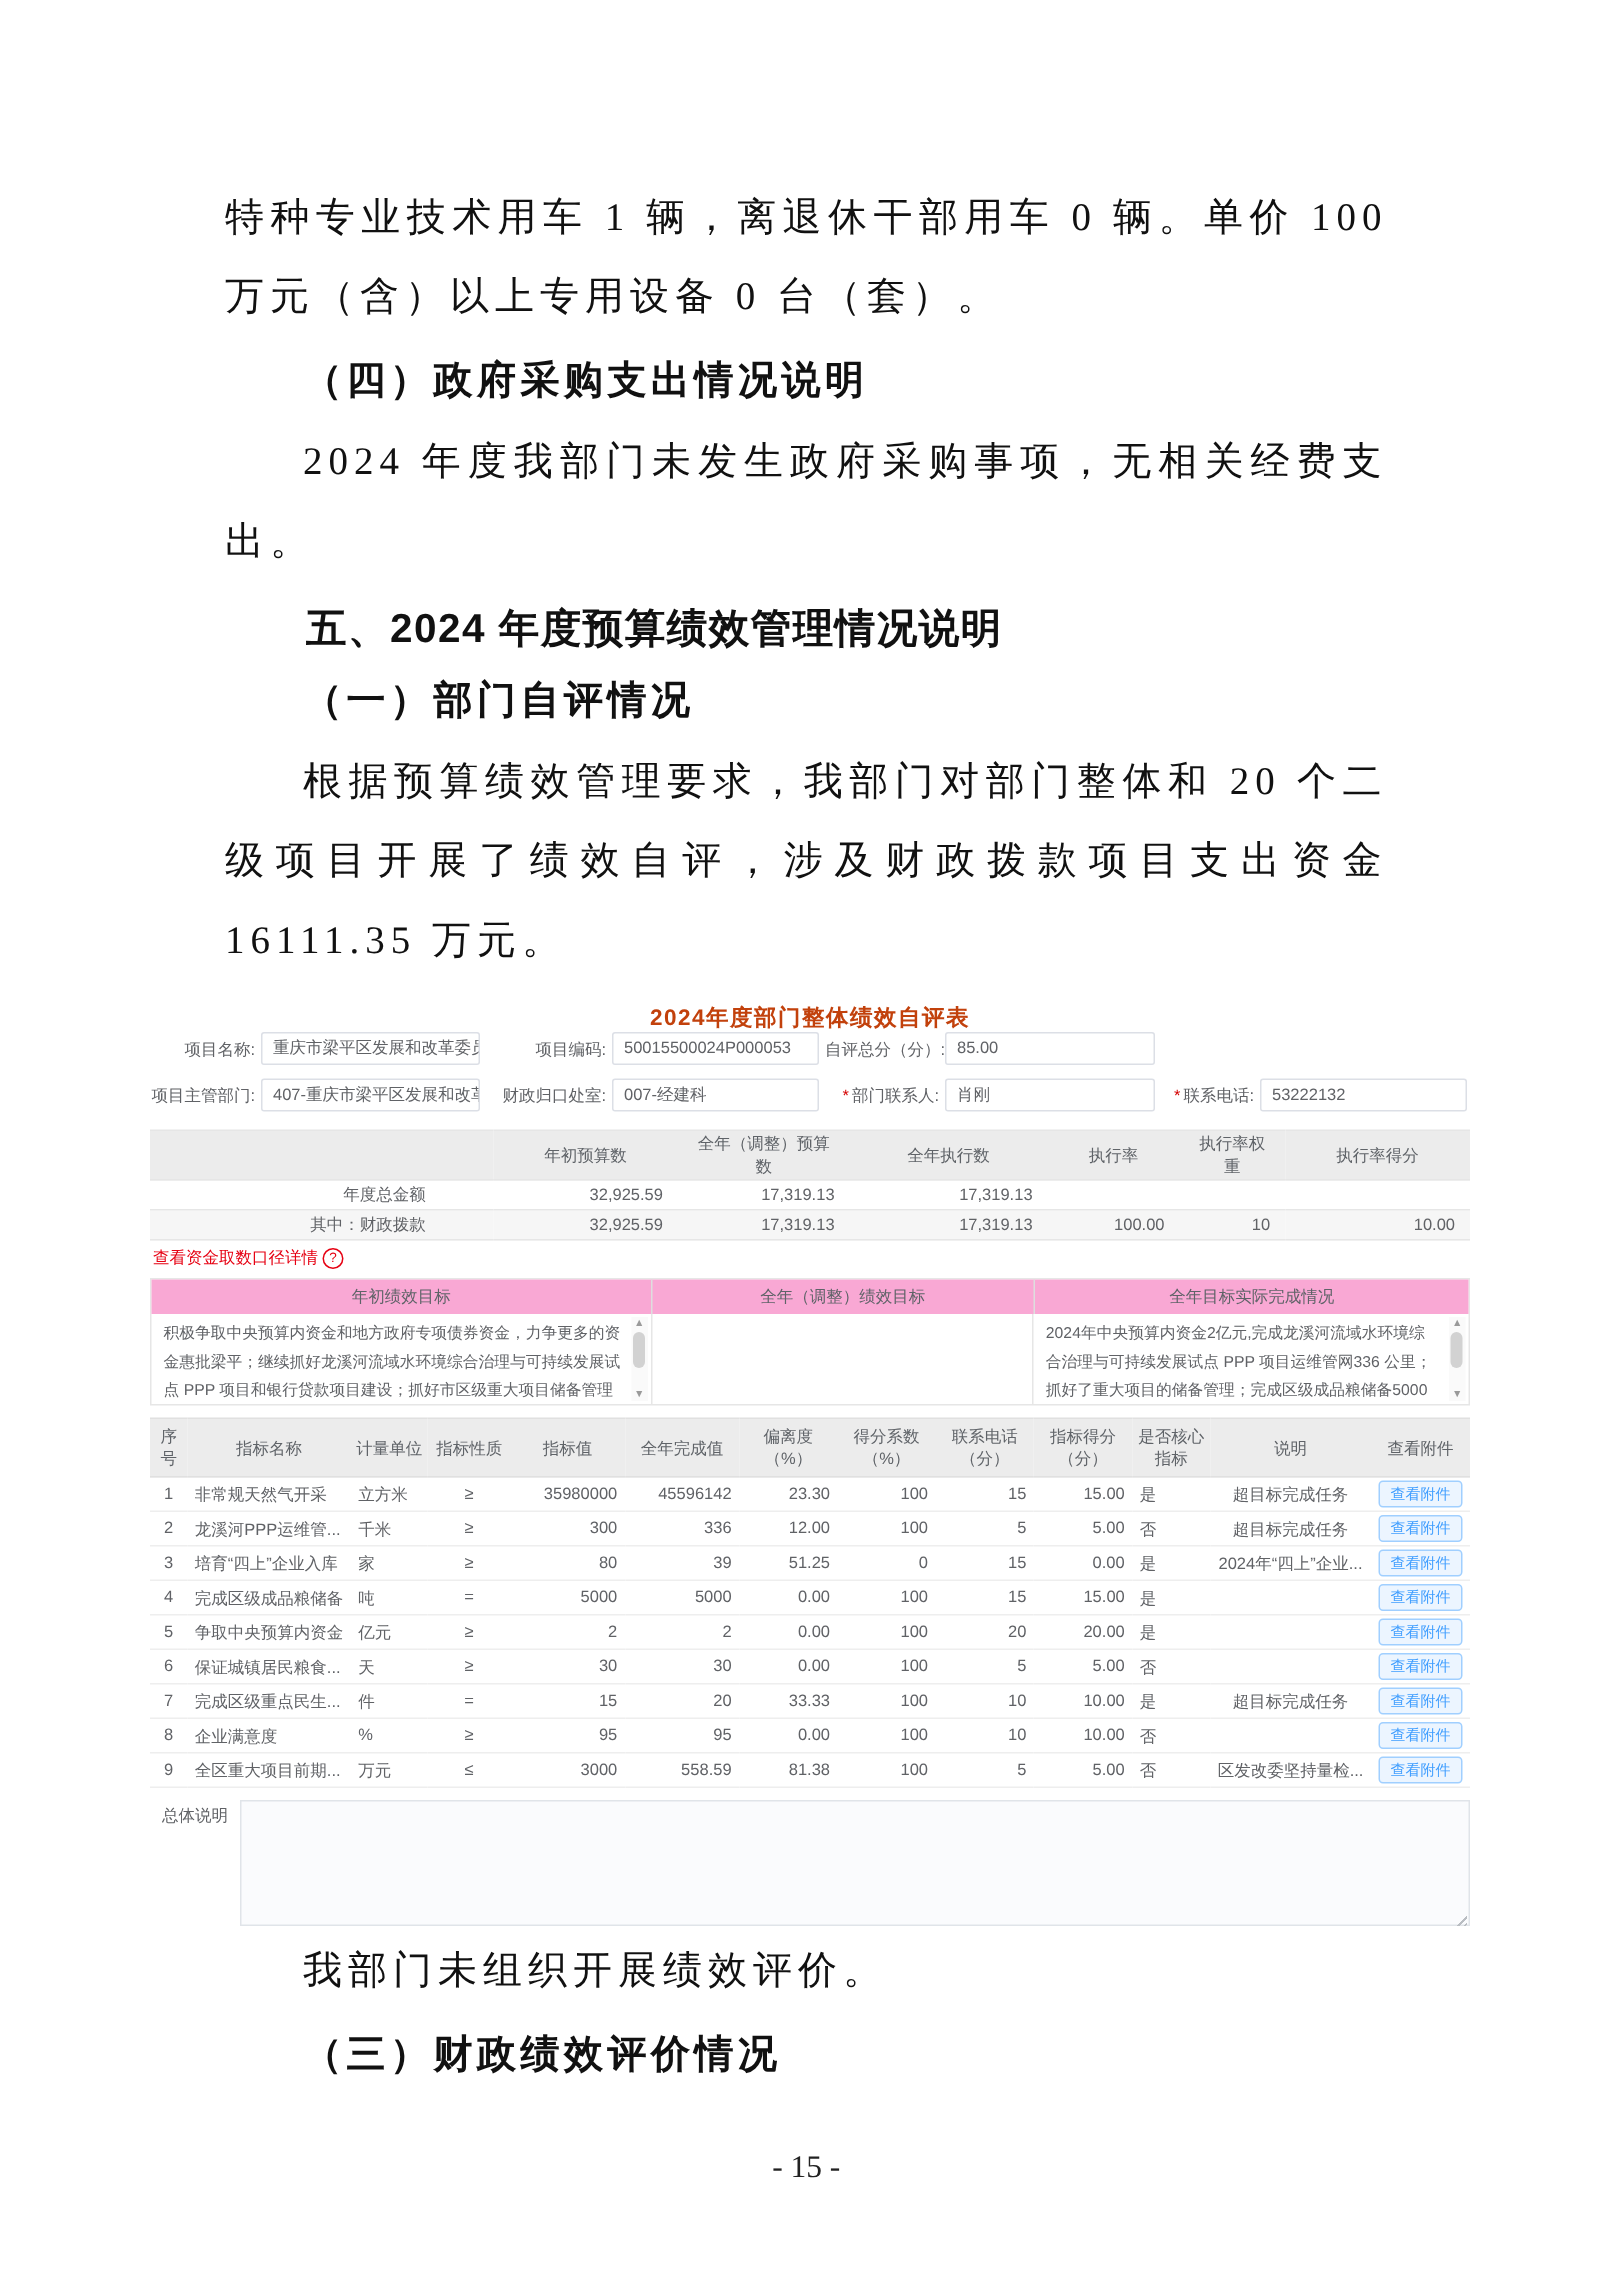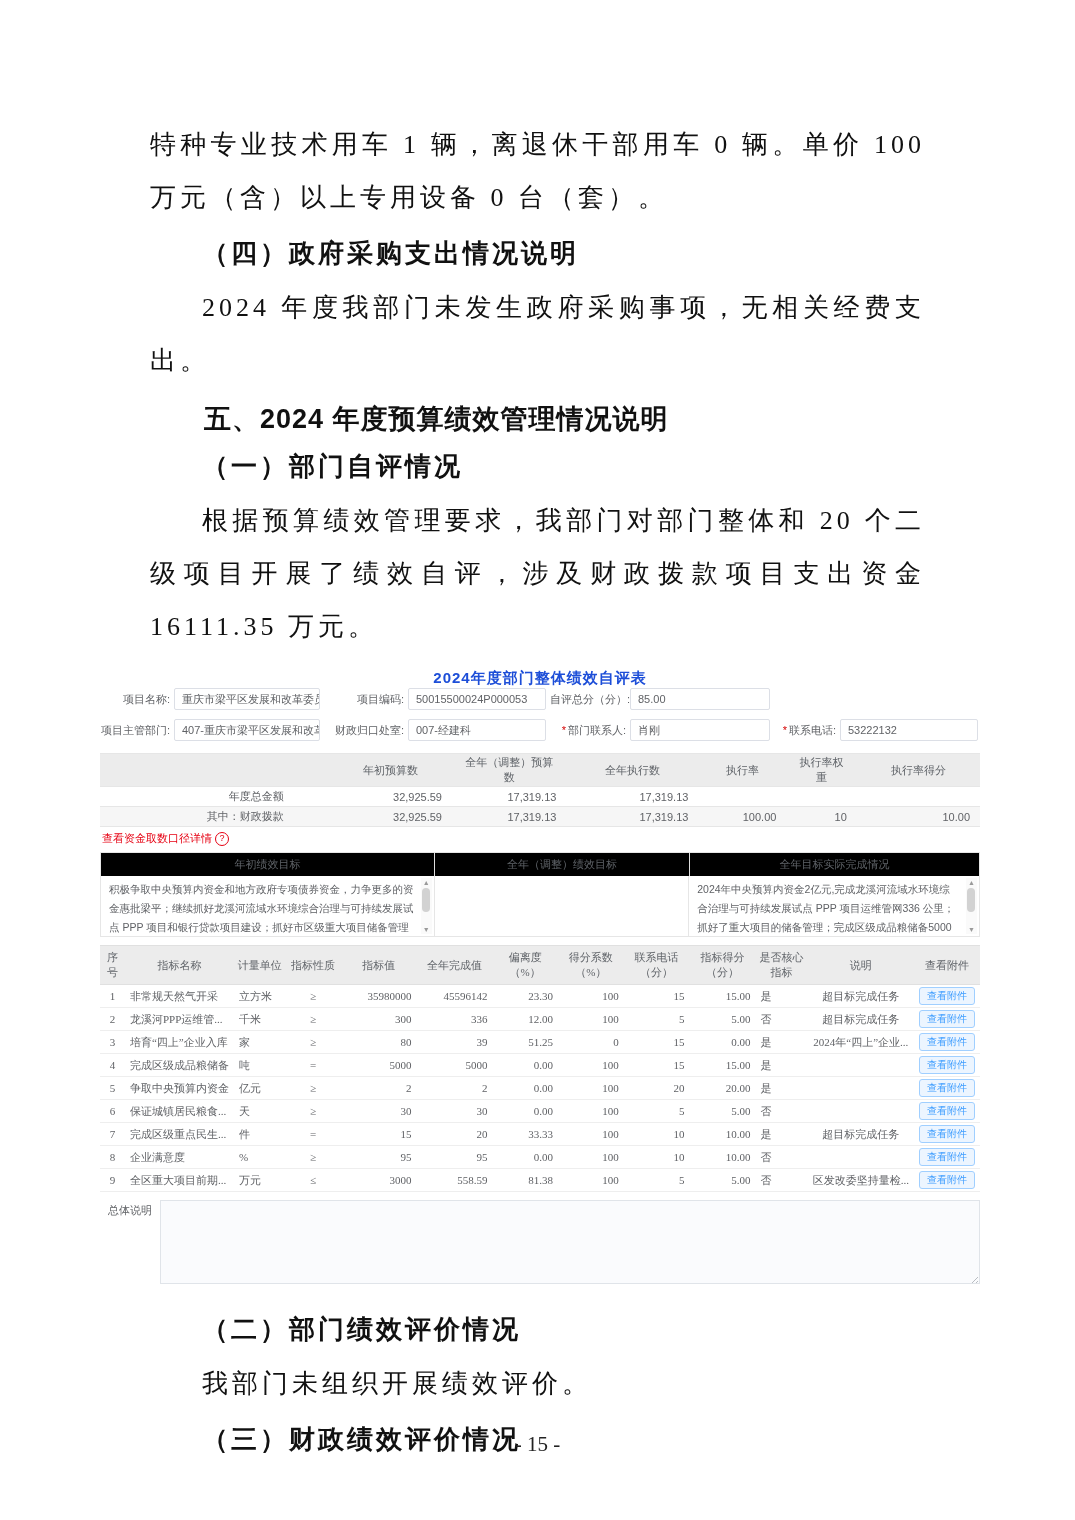--- a/index.html
+++ b/index.html
@@ -14,21 +14,21 @@
          text-indent:2em;font-family:"Liberation Serif",serif;}
   .h-hei{font-size:27px;font-weight:bold;letter-spacing:1px;margin:14px 0 10px 0;
          text-indent:2em;font-family:"Liberation Sans",sans-serif;}
   .mt{margin-top:26px;}
   .footer{position:absolute;left:0;right:0;top:1432px;text-align:center;
           font-family:"Liberation Serif",serif;font-size:21px;color:#222;}
 
   
   .shot{margin:16px 0 0 -50px;width:880px;font-family:"Liberation Sans",sans-serif;
         color:#606266;letter-spacing:0;text-indent:0;}
-  .shot-title{text-align:center;font-size:15px;font-weight:bold;color:#1d4ed8;letter-spacing:1px;}
+  .shot-title{text-align:center;font-size:15px;font-weight:bold;color:#c2410c;letter-spacing:1px;}
   .unit-row{display:flex;justify-content:flex-end;align-items:center;gap:4px;
             margin:14px 2px 8px 0;font-size:11px;}
   .unit-label{color:#e60012;}
   .unit-select{border:1px solid #dcdfe6;background:#fff;padding:2px 5px 2px 8px;
                display:inline-flex;align-items:center;gap:9px;color:#606266;cursor:pointer;}
   .chev{color:#b4b8bf;font-size:9px;transform:scaleY(.8);}
 
   .form-grid{display:grid;grid-template-columns:70px 146px 80px 138px 76px 140px 62px 138px;
              column-gap:4px;row-gap:9px;font-size:11px;align-items:center;margin-bottom:12px;}
   .f-label{text-align:right;color:#606266;white-space:nowrap;}
@@ -43,35 +43,35 @@
   .budget td.lbl{text-align:right;padding-right:45px;}
   .budget td.num{text-align:right;}
   .budget tbody tr:nth-child(2){background:#f6f6f6;}
 
   .fund-link{display:flex;align-items:center;gap:3px;color:#e60012;font-size:11px;
              margin:4px 0 6px 2px;cursor:pointer;width:max-content;}
   .q-icon{width:12px;height:12px;border:1px solid #e60012;border-radius:50%;
           font-size:9px;line-height:11px;text-align:center;color:#e60012;}
 
   .goals{border:1px solid #e6e6e6;margin-bottom:8px;}
-  .goals-head{display:flex;background:#000000;font-size:11px;color:#5f6368;text-align:center;}
+  .goals-head{display:flex;background:#f9a8d4;font-size:11px;color:#5f6368;text-align:center;}
   .goals-head>div{padding:4px 0;border-right:1px solid #dedede;}
   .goals-head>div:last-child{border-right:none;}
   .g1{width:38%;} .g2{width:29%;} .g3{width:33%;}
   .goals-body{display:flex;height:60px;font-size:10.5px;}
   .g-cell{position:relative;border-right:1px solid #e6e6e6;padding:4px 20px 4px 8px;
           line-height:1.8;color:#606266;overflow:hidden;box-sizing:border-box;}
   .g-cell:last-child{border-right:none;}
   .vscroll{position:absolute;right:2px;top:2px;bottom:2px;width:11px;background:#fafafa;
            display:flex;flex-direction:column;align-items:center;cursor:pointer;}
   .arr{font-size:7px;color:#9a9a9a;line-height:9px;}
   .vthumb{width:8px;height:24px;background:#d2d2d2;border-radius:4px;margin:1px 0;}
   .vspacer{flex:1;}
 
-  table.ind{width:100%;border-collapse:collapse;font-size:11px;color:#606266;margin-bottom:4px;font-family:Liberation Serif, serif;}
+  table.ind{width:100%;border-collapse:collapse;font-size:11px;color:#606266;margin-bottom:4px;}
   .ind th{background:#ececec;font-weight:normal;color:#5f6368;padding:4px 2px;
           border-top:1px solid #e0e0e0;border-bottom:1px solid #e0e0e0;text-align:center;}
   .ind td{padding:2px 5px;height:17px;border-bottom:1px solid #eeeeee;}
   .ind td:nth-child(1){text-align:center;}
   .ind td:nth-child(2),.ind td:nth-child(3){text-align:left;white-space:nowrap;overflow:hidden;}
   .ind td:nth-child(4){text-align:center;}
   .ind td:nth-child(5),.ind td:nth-child(6),.ind td:nth-child(7),
   .ind td:nth-child(8),.ind td:nth-child(9),.ind td:nth-child(10){text-align:right;}
   .ind td:nth-child(11){text-align:left;}
   .ind td:nth-child(12){text-align:center;white-space:nowrap;overflow:hidden;}
@@ -383,18 +383,17 @@
 
     <div class="summary">
       <div class="summary-label">总体说明</div>
       <div class="ta-wrap">
         <textarea class="ta" style=""></textarea>
         <div class="resize-handle"></div>
       </div>
     </div>
   </div>
 
-  <p class="h-kai mt">（二）部门绩效评价情况</p>
   <p class="para indent">我部门未组织开展绩效评价。</p>
   <p class="h-kai">（三）财政绩效评价情况</p>
 </div>
 
 <div class="footer">- 15 -</div>
 
 </body></html>

